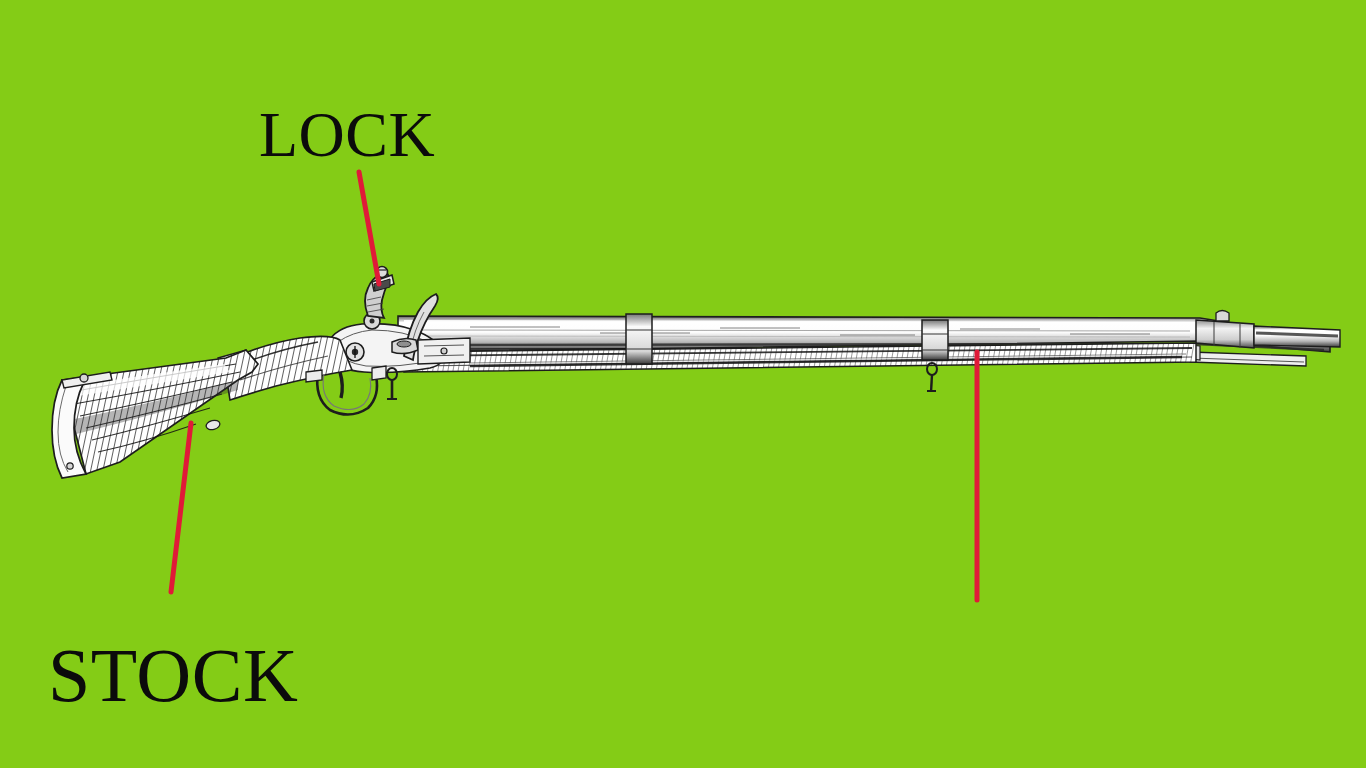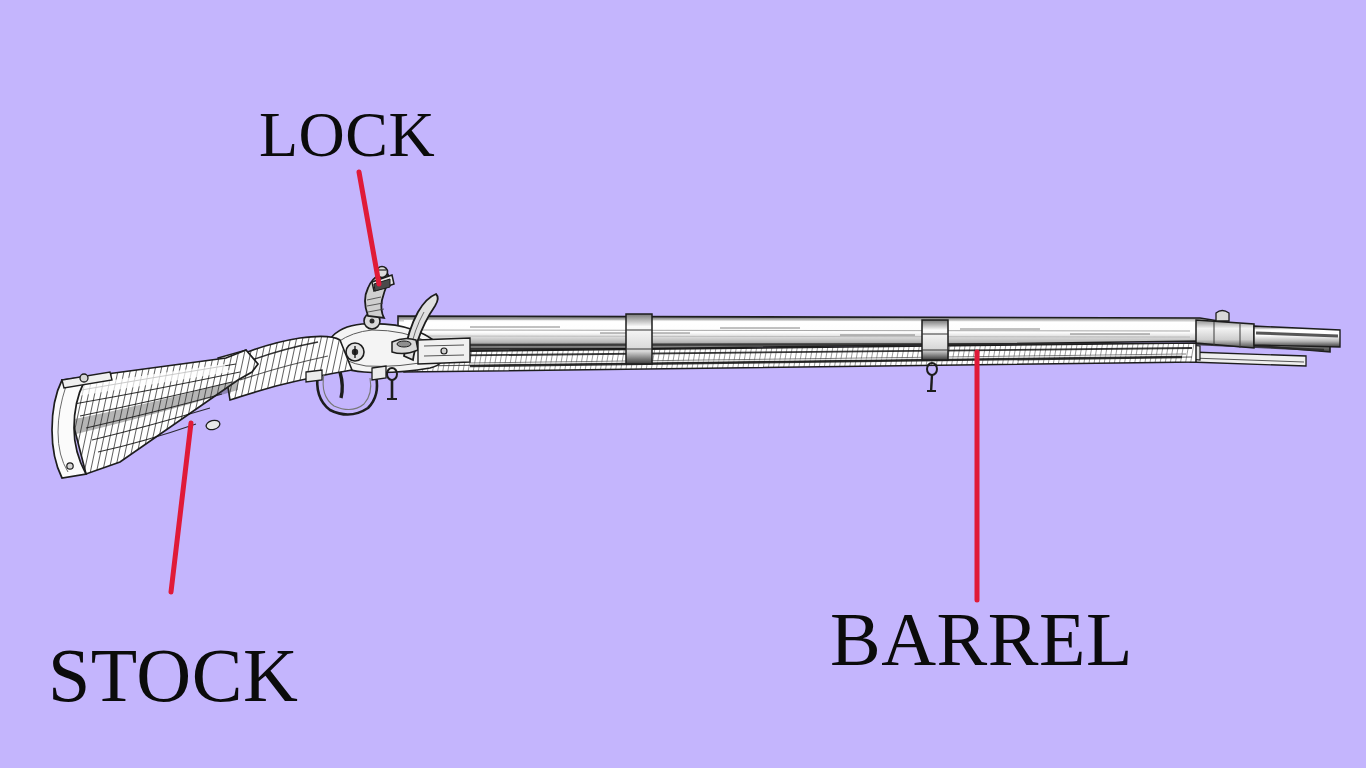--- a/index.html
+++ b/index.html
@@ -7,21 +7,21 @@
     padding: 0;
     background: #ffffff;
   }
   body {
     font-family: "Liberation Serif", serif;
   }
   #stage {
     position: relative;
     width: 1366px;
     height: 768px;
-    background: #c4b5fd;
+    background: #84cc16;
     overflow: hidden;
   }
   #figure-svg {
     position: absolute;
     left: 0;
     top: 0;
     width: 1366px;
     height: 768px;
     display: block;
   }
@@ -274,15 +274,14 @@
       <line id="leader-lock" x1="359" y1="172" x2="379" y2="284" stroke="#E01A38" stroke-width="5" stroke-linecap="round"></line>
       <line id="leader-stock" x1="191" y1="423" x2="171" y2="592" stroke="#E01A38" stroke-width="5" stroke-linecap="round"></line>
       <line id="leader-barrel" x1="977" y1="352" x2="977" y2="600" stroke="#E01A38" stroke-width="5" stroke-linecap="round"></line>
     </g>
   </svg>
 
   <div class="label" id="label-lock">LOCK</div>
 
   <div class="label" id="label-stock">STOCK</div>
 
-  <div class="label" id="label-barrel">BARREL</div>
 
 </div>
 
 </body></html>

